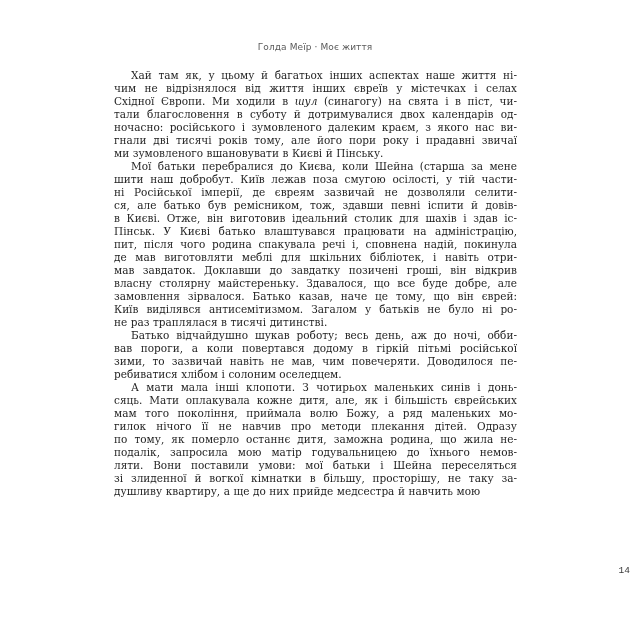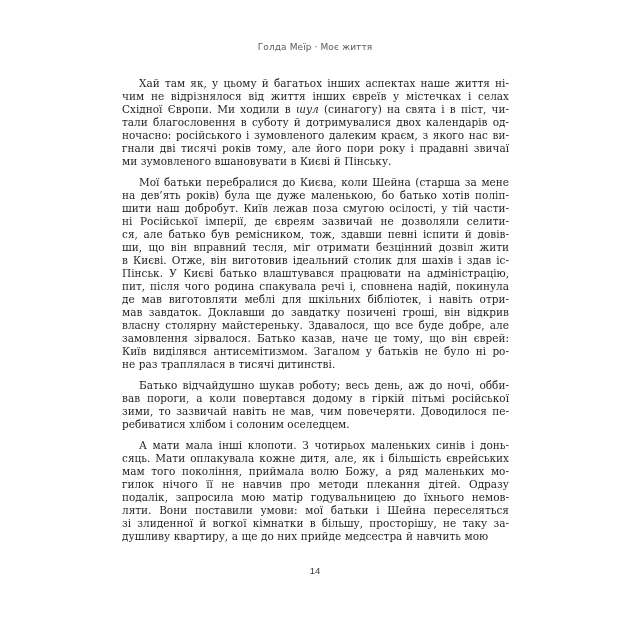--- a/index.html
+++ b/index.html
@@ -31,42 +31,42 @@
   }
   .text-block {
     position: absolute;
     top: 69px;
     left: 114px;
     width: 403px;
     font-size: 10.5px;
     line-height: 13px;
     color: #1f1f1f;
   }
-  .para { margin: 8px; padding: 0; }
+  .para { margin: 0; padding: 0; }
   .line {
     height: 13px;
     overflow: hidden;
     text-align: justify;
     text-align-last: justify;
     word-spacing: 0.2px;
   }
   .line.last {
     text-align-last: left;
   }
   .para > .line:first-child {
     text-indent: 17px;
   }
   .line i { font-style: italic; }
   .page-number {
     position: absolute;
     top: 565px;
     left: 0;
     width: 630px;
-    text-align: center;
-    font-family: Liberation Sans, sans-serif;
+    text-align: right;
+    font-family: Liberation Mono, monospace;
     font-size: 9.5px;
     line-height: 12px;
     color: #3a3a3a;
   }
 </style>
 </head>
 <body>
 
 <div class="page">
   <div class="running-head">Голда Меїр · Моє життя</div>
@@ -76,25 +76,23 @@
         <div class="line">Хай там як, у цьому й багатьох інших аспектах наше життя ні-</div>
         <div class="line">чим не відрізнялося від життя інших євреїв у містечках і селах</div>
         <div class="line">Східної Європи. Ми ходили в <i>шул</i> (синагогу) на свята і в піст, чи-</div>
         <div class="line">тали благословення в суботу й дотримувалися двох календарів од-</div>
         <div class="line">ночасно: російського і зумовленого далеким краєм, з якого нас ви-</div>
         <div class="line">гнали дві тисячі років тому, але його пори року і прадавні звичаї</div>
         <div class="line last">ми зумовленого вшановувати в Києві й Пінську.</div>
       </div>
       <div class="para">
         <div class="line">Мої батьки перебралися до Києва, коли Шейна (старша за мене</div>
-        <div class="line">на дев’ять років) була ще дуже маленькою, бо батько хотів поліп-</div>
         <div class="line">шити наш добробут. Київ лежав поза смугою осілості, у тій части-</div>
         <div class="line">ні Російської імперії, де євреям зазвичай не дозволяли селити-</div>
         <div class="line">ся, але батько був ремісником, тож, здавши певні іспити й довів-</div>
-        <div class="line">ши, що він вправний тесля, міг отримати безцінний дозвіл жити</div>
         <div class="line">в Києві. Отже, він виготовив ідеальний столик для шахів і здав іс-</div>
         <div class="line">Пінськ. У Києві батько влаштувався працювати на адміністрацію,</div>
         <div class="line">пит, після чого родина спакувала речі і, сповнена надій, покинула</div>
         <div class="line">де мав виготовляти меблі для шкільних бібліотек, і навіть отри-</div>
         <div class="line">мав завдаток. Доклавши до завдатку позичені гроші, він відкрив</div>
         <div class="line">власну столярну майстереньку. Здавалося, що все буде добре, але</div>
         <div class="line">замовлення зірвалося. Батько казав, наче це тому, що він єврей:</div>
         <div class="line">Київ виділявся антисемітизмом. Загалом у батьків не було ні ро-</div>
         <div class="line last">не раз траплялася в тисячі дитинстві.</div>
       </div>
@@ -102,20 +100,21 @@
         <div class="line">Батько відчайдушно шукав роботу; весь день, аж до ночі, обби-</div>
         <div class="line">вав пороги, а коли повертався додому в гіркій пітьмі російської</div>
         <div class="line">зими, то зазвичай навіть не мав, чим повечеряти. Доводилося пе-</div>
         <div class="line last">ребиватися хлібом і солоним оселедцем.</div>
       </div>
       <div class="para">
         <div class="line">А мати мала інші клопоти. З чотирьох маленьких синів і донь-</div>
         <div class="line">сяць. Мати оплакувала кожне дитя, але, як і більшість єврейських</div>
         <div class="line">мам того покоління, приймала волю Божу, а ряд маленьких мо-</div>
         <div class="line">гилок нічого її не навчив про методи плекання дітей. Одразу</div>
+        <div class="line">по тому, як померло останнє дитя, заможна родина, що жила не-</div>
         <div class="line">подалік, запросила мою матір годувальницею до їхнього немов-</div>
         <div class="line">ляти. Вони поставили умови: мої батьки і Шейна переселяться</div>
         <div class="line">зі злиденної й вогкої кімнатки в більшу, просторішу, не таку за-</div>
         <div class="line last">душливу квартиру, а ще до них прийде медсестра й навчить мою</div>
       </div>
     </div>
 
   <div class="page-number">14</div>
 </div>
 

